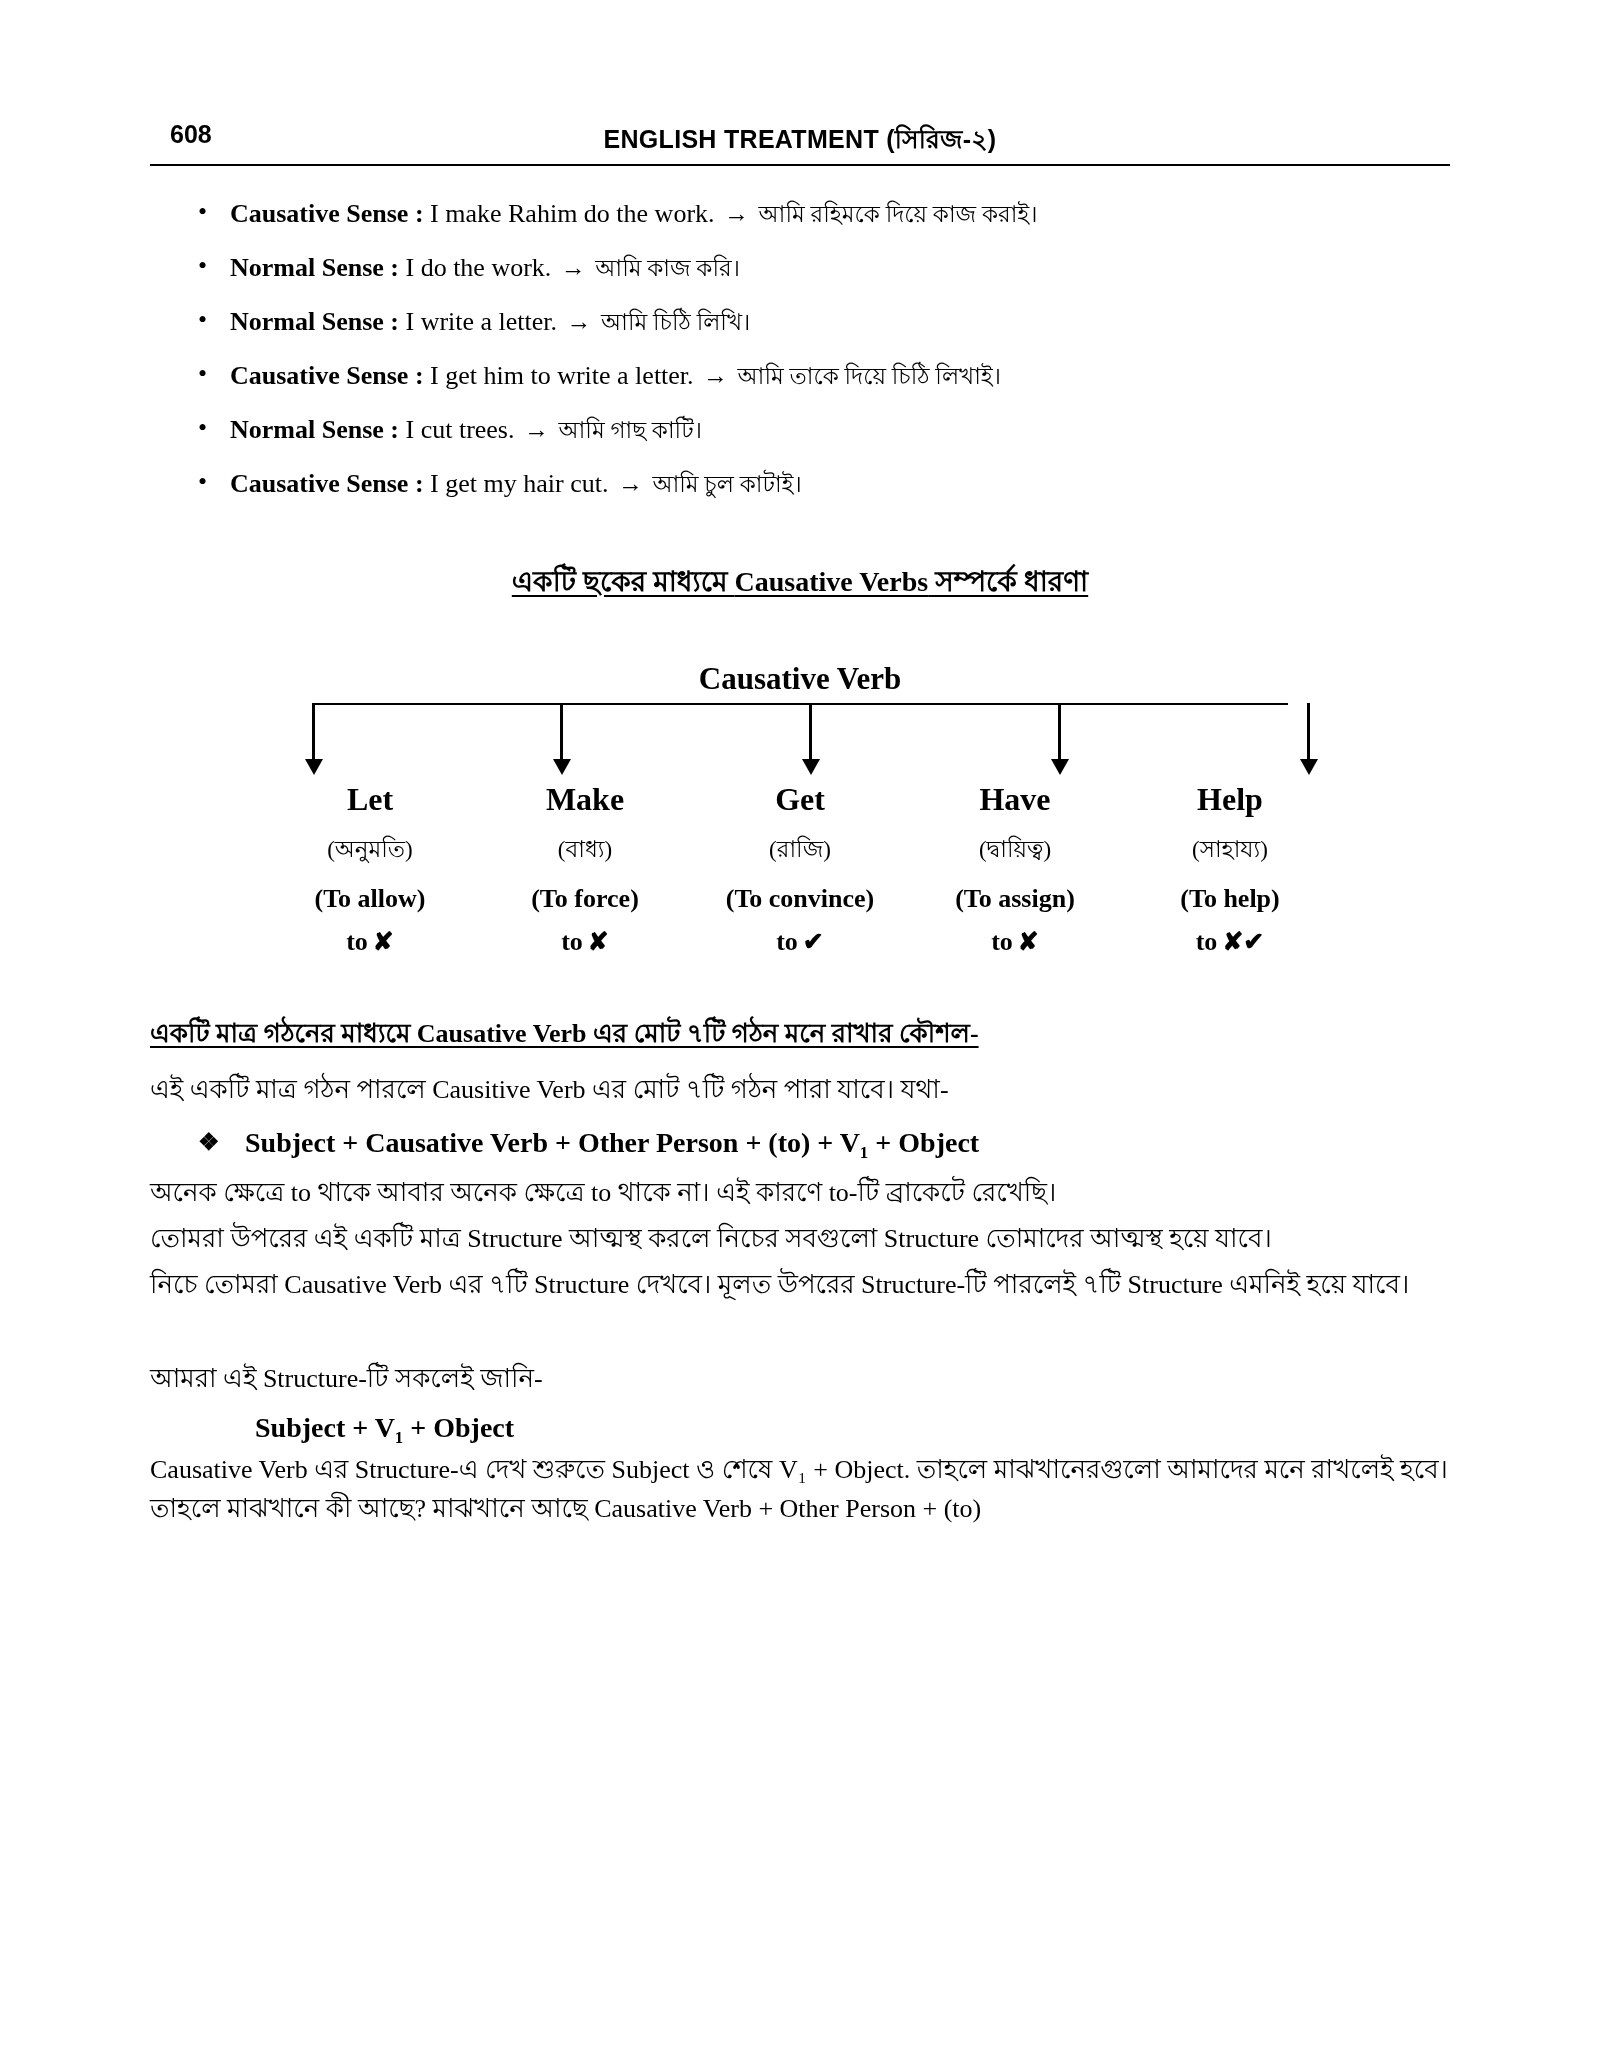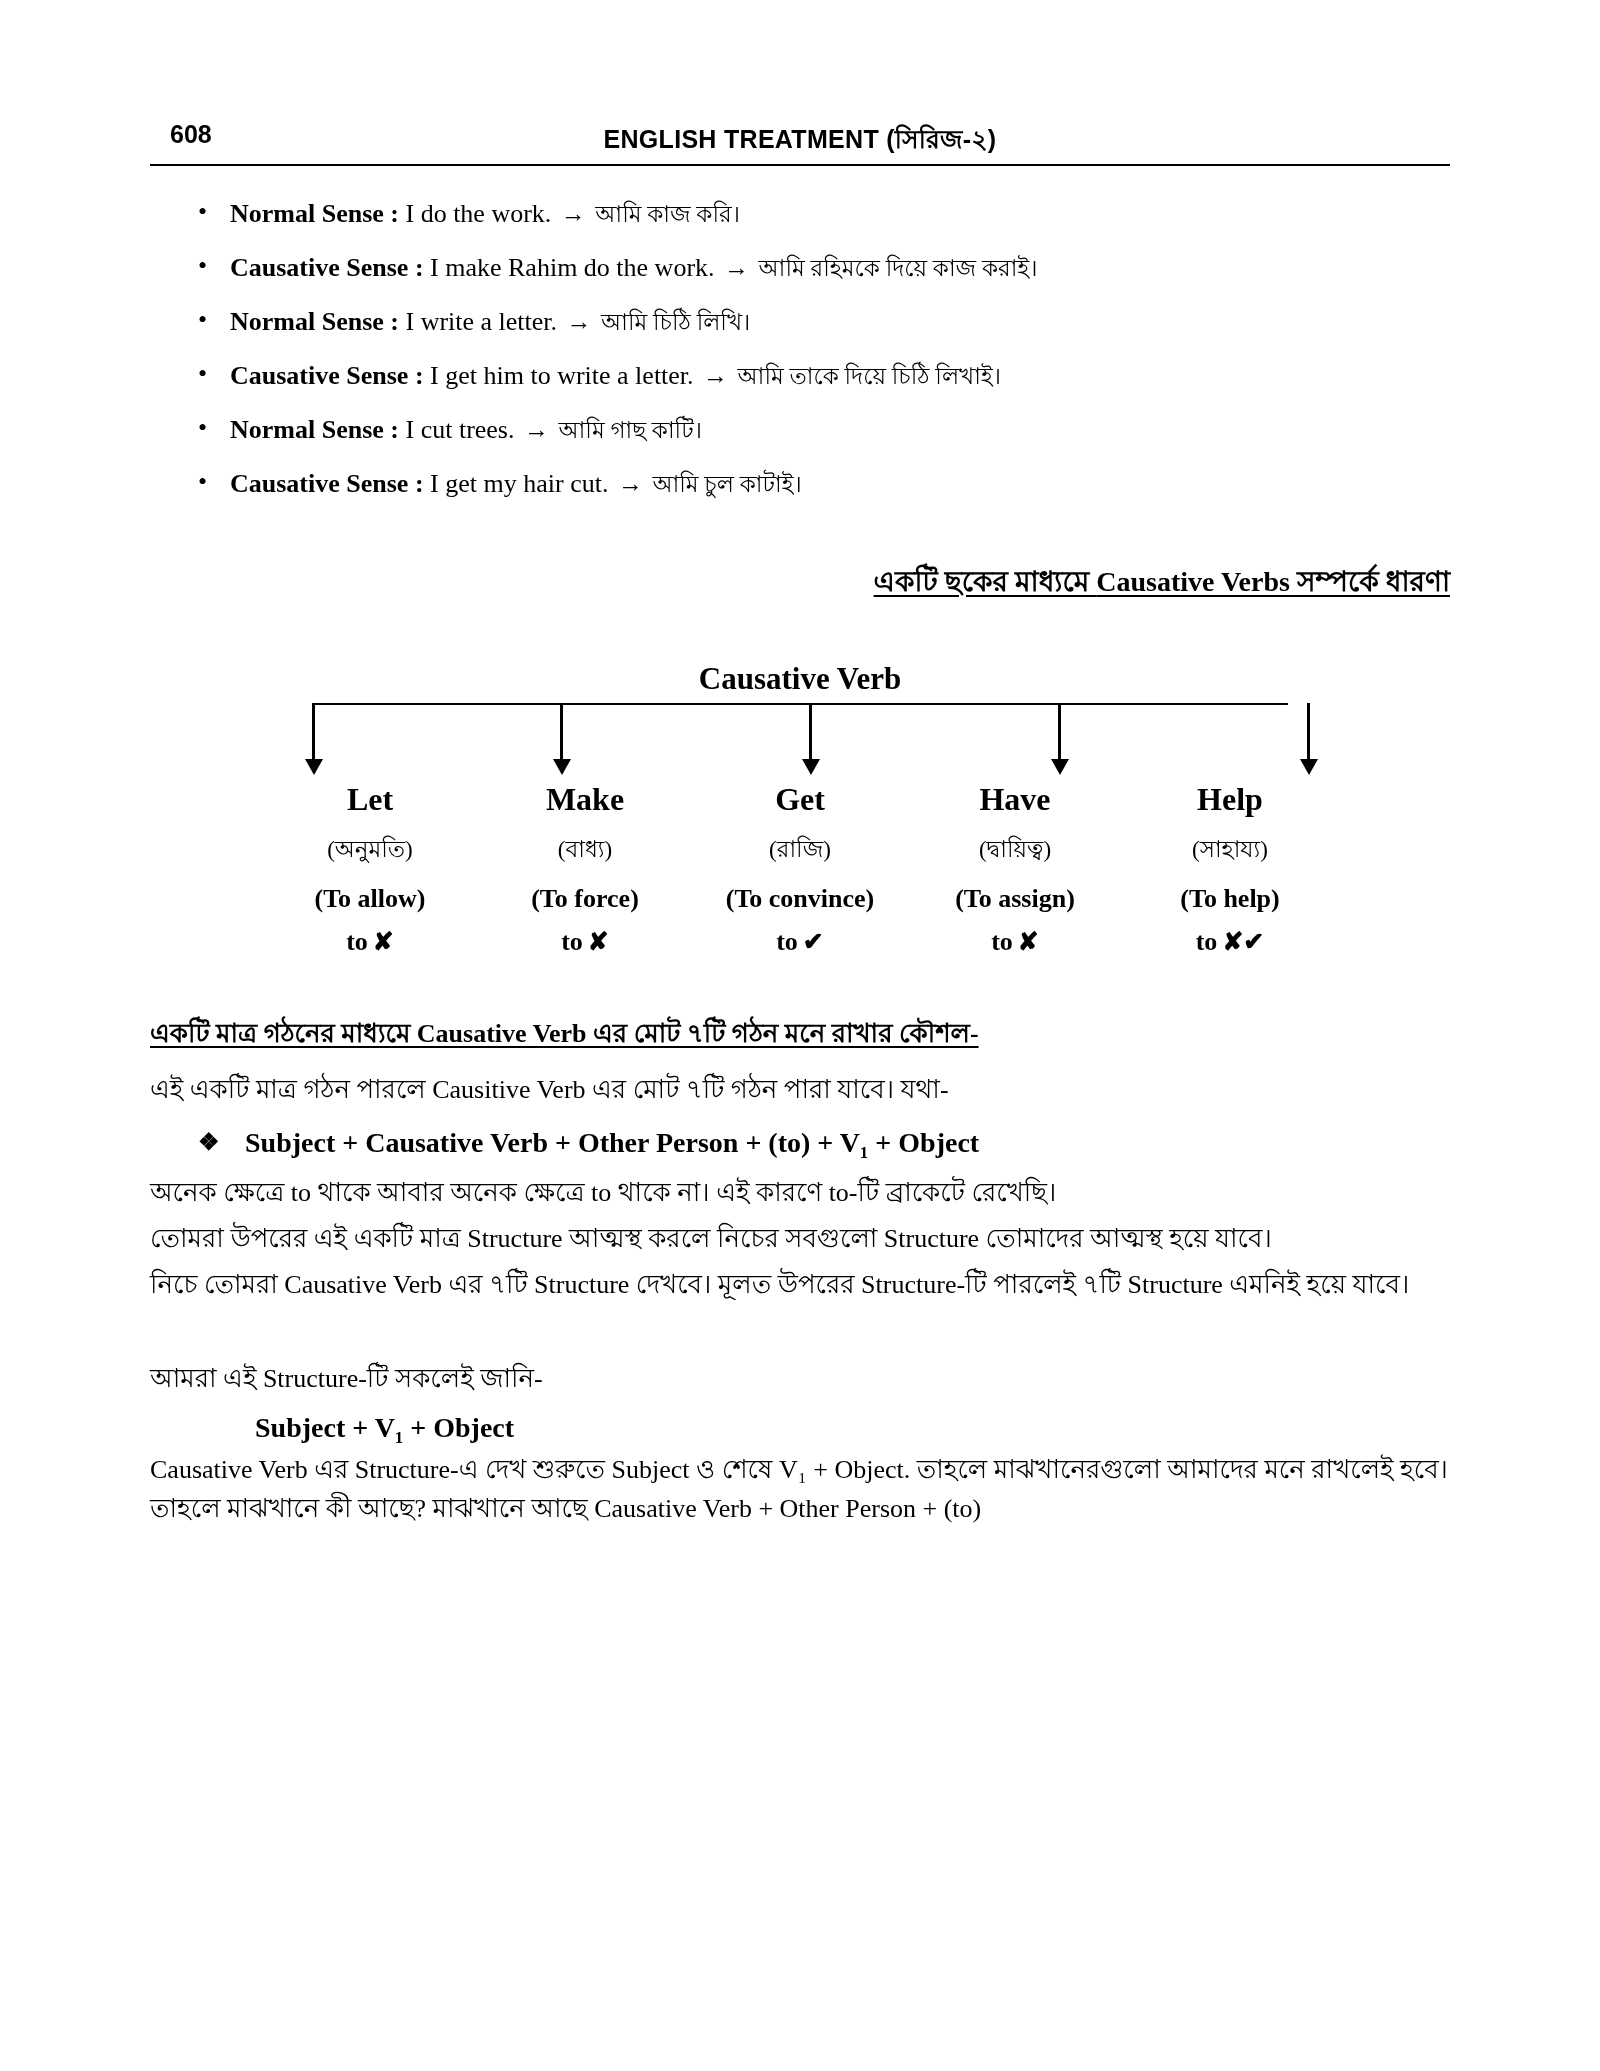--- a/index.html
+++ b/index.html
@@ -72,21 +72,21 @@
   .arrow {
     font-size: 25px;
     padding: 0 3px;
   }
   .bn {
     font-size: 23px;
   }
 
   
   .chart-heading {
-    text-align: right;
+    text-align: center;
     margin: 58px 0 54px 0;
     font-size: 28px;
     font-weight: bold;
   }
   .chart-heading .u {
     text-decoration: underline;
     text-underline-offset: 4px;
   }
 
   
@@ -213,30 +213,30 @@
 
 <div class="page">
 
   <div class="page-header">
     <div class="page-number">608</div>
     <div class="header-title">ENGLISH TREATMENT (সিরিজ-২)</div>
   </div>
 
   <ul class="bullet-list">
     <li>
+      <span class="lbl">Causative Sense :</span>
+      <span>I make Rahim do the work.</span>
+      <span class="arrow">→</span>
+      <span class="bn">আমি রহিমকে দিয়ে কাজ করাই।</span>
+    </li>
+    <li>
       <span class="lbl">Normal Sense :</span>
       <span>I do the work.</span>
       <span class="arrow">→</span>
       <span class="bn">আমি কাজ করি।</span>
-    </li>
-    <li>
-      <span class="lbl">Causative Sense :</span>
-      <span>I make Rahim do the work.</span>
-      <span class="arrow">→</span>
-      <span class="bn">আমি রহিমকে দিয়ে কাজ করাই।</span>
     </li>
     <li>
       <span class="lbl">Normal Sense :</span>
       <span>I write a letter.</span>
       <span class="arrow">→</span>
       <span class="bn">আমি চিঠি লিখি।</span>
     </li>
     <li>
       <span class="lbl">Causative Sense :</span>
       <span>I get him to write a letter.</span>

